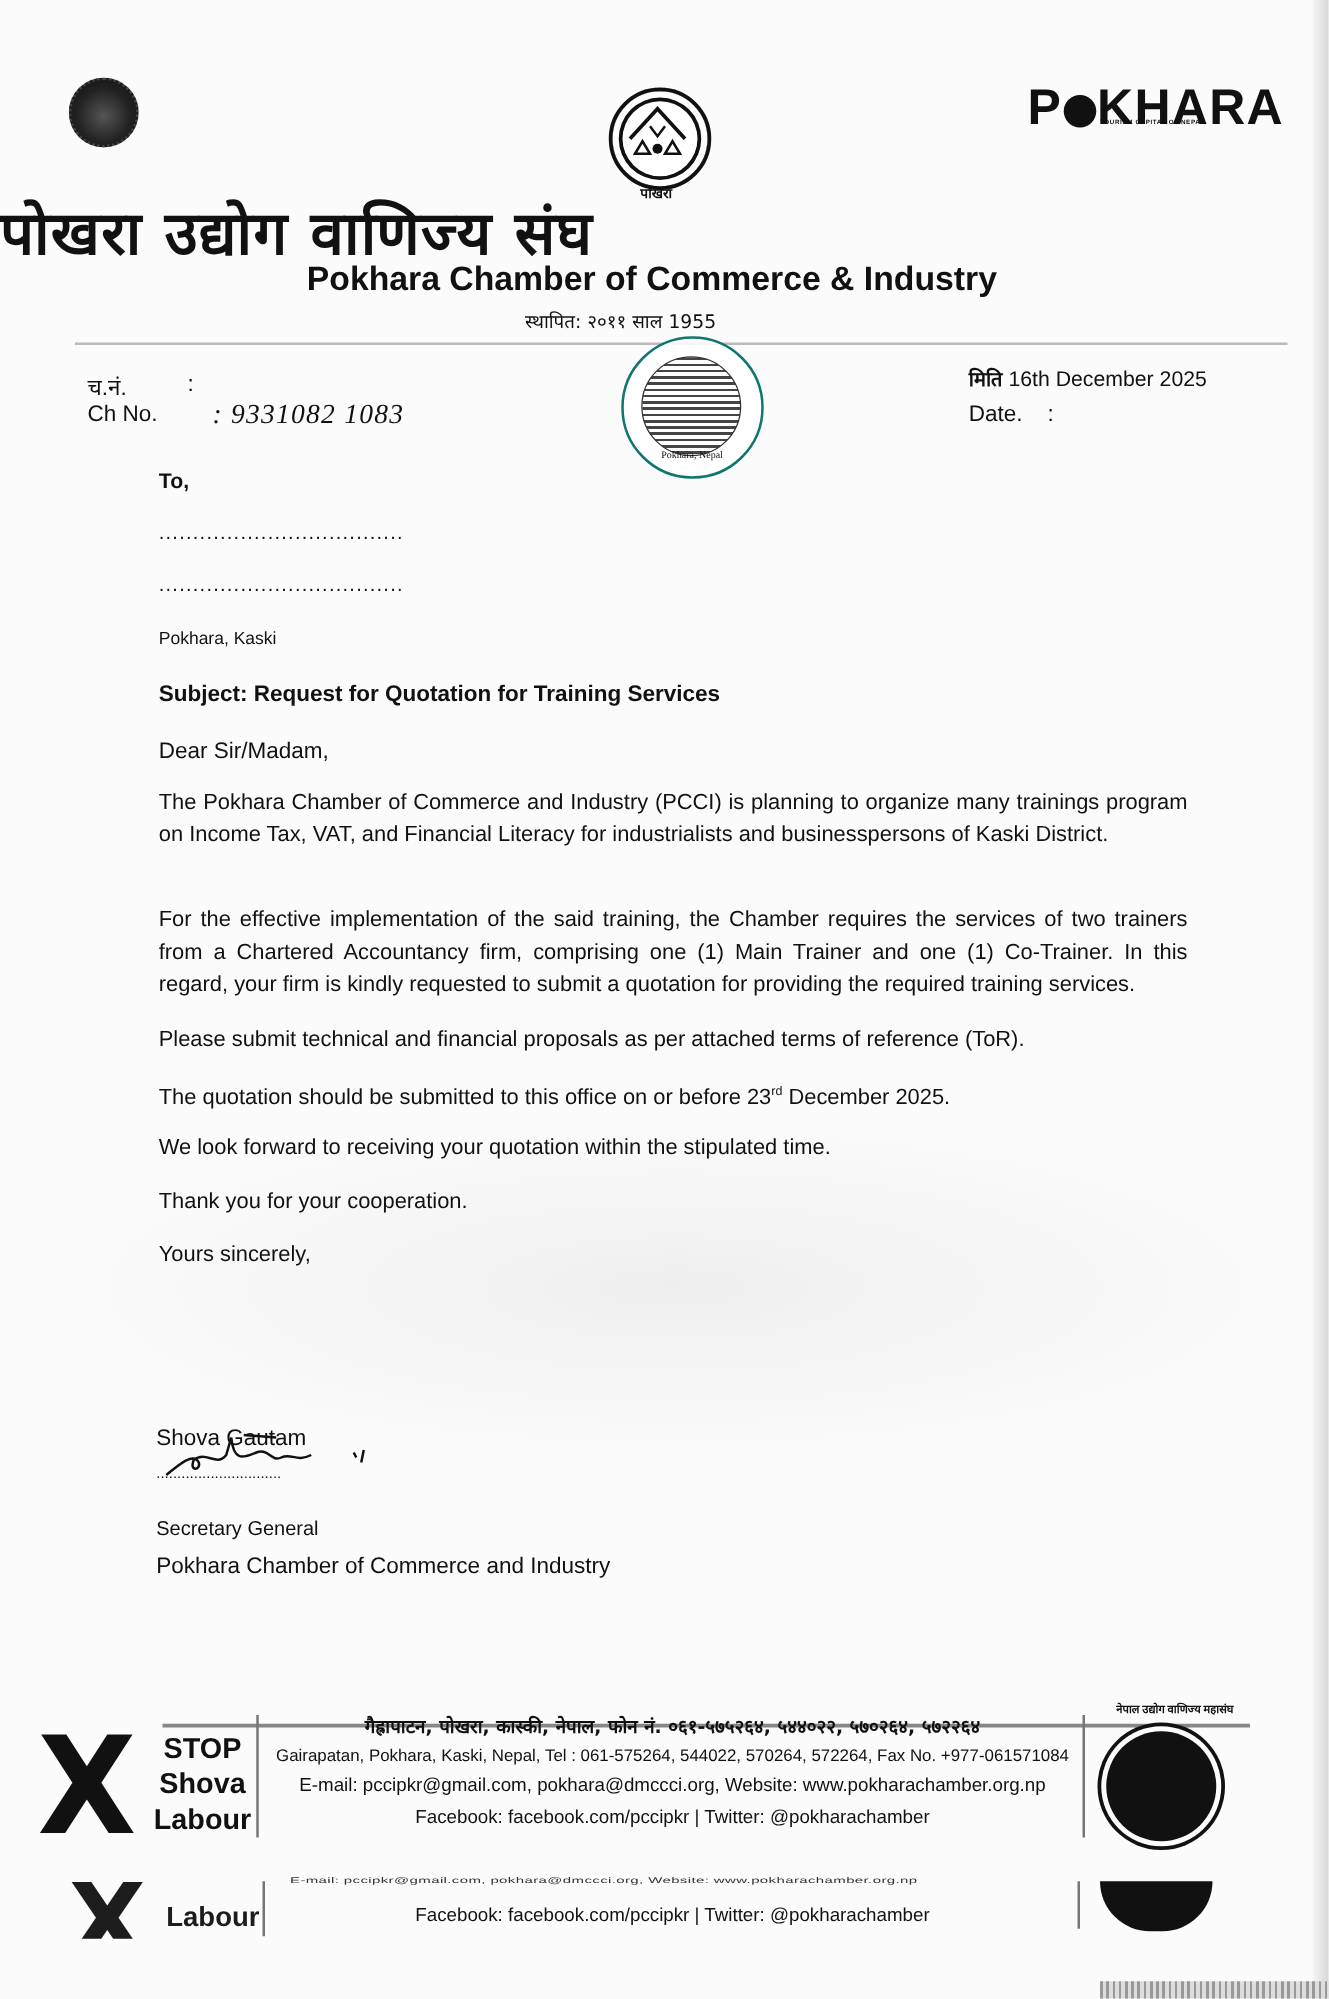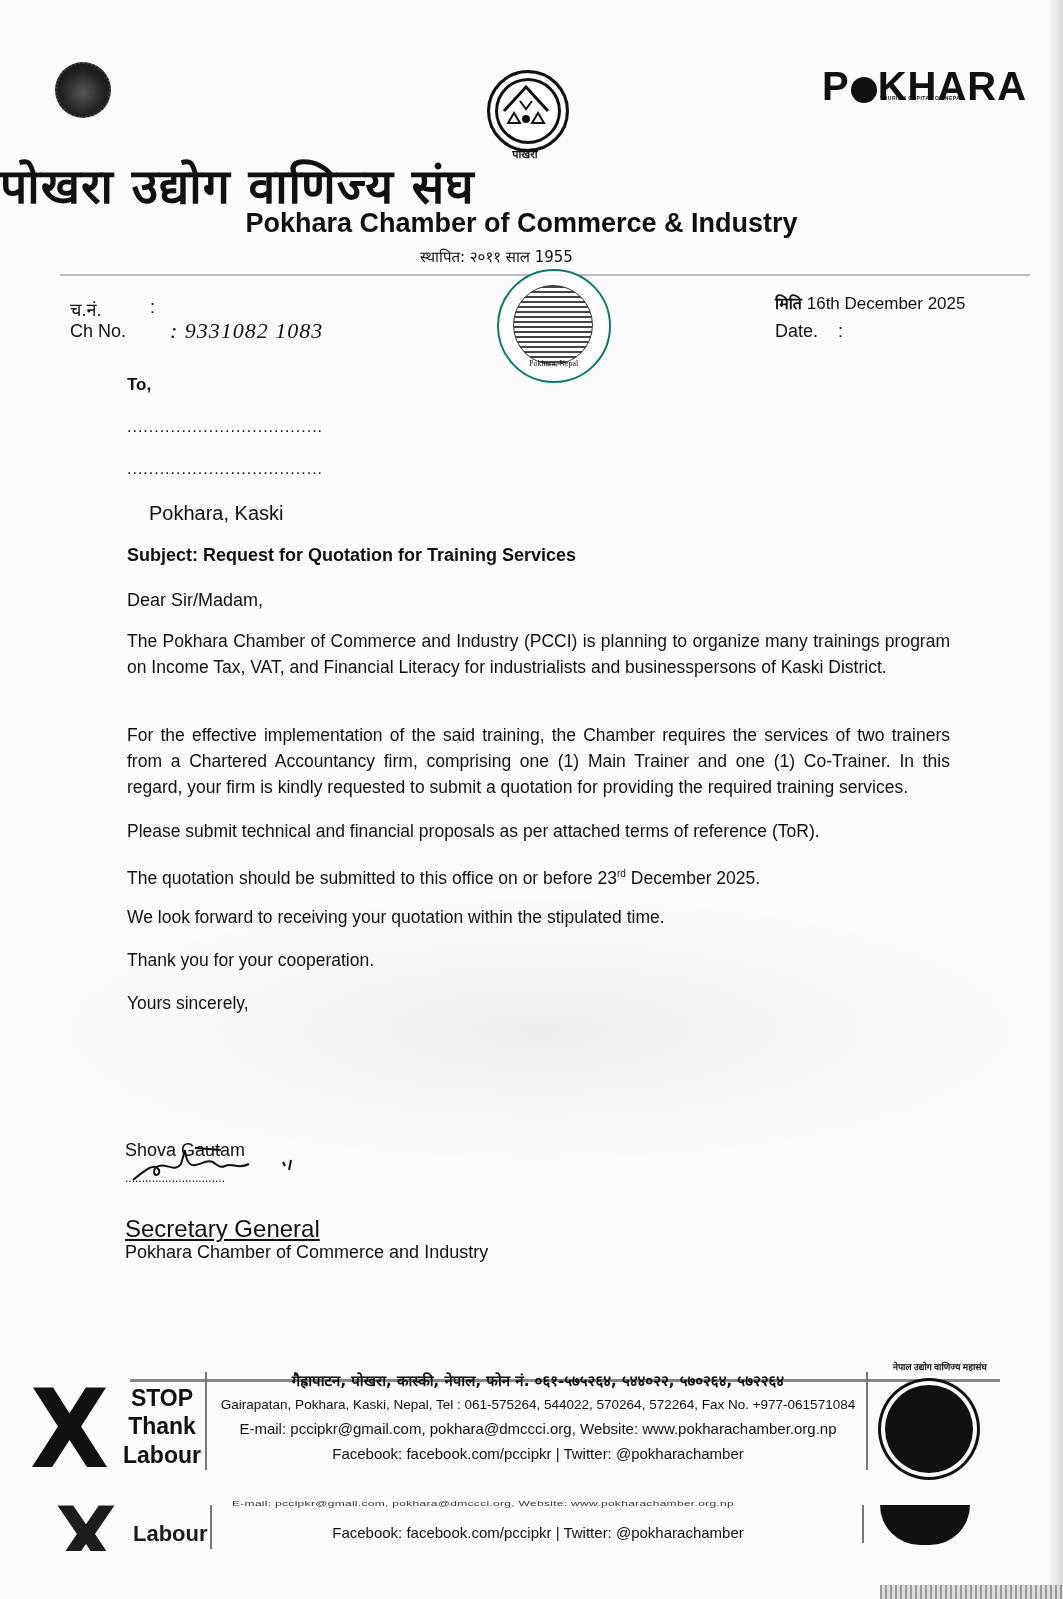--- a/index.html
+++ b/index.html
@@ -60,35 +60,35 @@
   .ch-np { left: 70px; top: 297px; }
   .ch-np-colon { left: 150px; top: 297px; }
   .ch-en { left: 70px; top: 321px; }
   .ch-val { left: 170px; top: 318px; font-size: 22px; font-family: "Liberation Serif", serif; font-style: italic; letter-spacing: 1px; }
   .date-np { left: 775px; top: 292px; font-size: 17px; }
   .date-np b { font-family: "DejaVu Sans", sans-serif; font-size: 16px; }
   .date-en { left: 775px; top: 321px; }
   .to { left: 127px; top: 375px; font-weight: bold; font-size: 17px; }
   .dots1 { left: 127px; top: 418px; font-size: 16px; letter-spacing: 1px; }
   .dots2 { left: 127px; top: 460px; font-size: 16px; letter-spacing: 1px; }
-  .addr { left: 127px; top: 502px; font-size: 20px; margin-left: 22px; }
+  .addr { left: 127px; top: 502px; font-size: 14px; }
   .subject { left: 127px; top: 545px; font-size: 18px; font-weight: bold; }
   .salutation { left: 127px; top: 590px; font-size: 18px; }
   .para { left: 127px; width: 823px; text-align: justify; font-size: 17.5px; line-height: 26px; }
   .p1 { top: 628px; }
   .p2 { top: 722px; }
   .p3 { top: 818px; }
   .p4 { top: 861px; }
   .p5 { top: 904px; }
   .p6 { top: 947px; }
   .p7 { top: 990px; }
   sup { font-size: 10px; }
   .sig-scribble { left: 125px; top: 1140px; }
   .sig-name { left: 125px; top: 1140px; font-size: 18px; }
-  .sig-title { left: 125px; top: 1215px; font-size: 24px; text-decoration: underline; }
+  .sig-title { left: 125px; top: 1215px; font-size: 16px; }
   .sig-org { left: 125px; top: 1242px; font-size: 18px; }
   .footer-rule { left: 130px; top: 1379px; width: 870px; height: 3px; background: #555; opacity: 0.7; }
   .stop-x { left: 28px; top: 1385px; font-size: 108px; font-weight: bold; line-height: 90px; font-family: "DejaVu Sans", sans-serif; transform: scaleX(0.95); }
   .stop-lbl { left: 122px; font-size: 23px; font-weight: bold; width: 80px; text-align: center; line-height: 28px; }
   .stop1 { top: 1384px; }
   .stop2 { top: 1412px; }
   .stop3 { top: 1441px; }
   .vbar { width: 2px; background: #777; }
   .vbar1 { left: 205px; top: 1372px; height: 98px; }
   .vbar2 { left: 866px; top: 1372px; height: 98px; }
@@ -186,21 +186,21 @@
     <text x="0" y="42" font-size="12" fill="#111" font-family="Liberation Sans, sans-serif">..............................</text>
   </svg>
 </div>
 <div class="abs sig-name">Shova Gautam</div>
 <div class="abs sig-title">Secretary General</div>
 <div class="abs sig-org">Pokhara Chamber of Commerce and Industry</div>
 
 <div class="abs footer-rule"></div>
 <div class="abs stop-x">X</div>
 <div class="abs stop-lbl stop1">STOP</div>
-<div class="abs stop-lbl stop2">Thank</div>
+<div class="abs stop-lbl stop2">Shova</div>
 <div class="abs stop-lbl stop3">Labour</div>
 <div class="abs vbar vbar1"></div>
 
 <div class="abs foot-line f1">गैह्रापाटन, पोखरा, कास्की, नेपाल, फोन नं. ०६१-५७५२६४, ५४४०२२, ५७०२६४, ५७२२६४</div>
 <div class="abs foot-line f2">Gairapatan, Pokhara, Kaski, Nepal, Tel : 061-575264, 544022, 570264, 572264, Fax No. +977-061571084</div>
 <div class="abs foot-line f3">E-mail: pccipkr@gmail.com, pokhara@dmccci.org, Website: www.pokharachamber.org.np</div>
 <div class="abs foot-line f4">Facebook: facebook.com/pccipkr | Twitter: @pokharachamber</div>
 
 <div class="abs vbar vbar2"></div>
 <div class="abs gear-top">नेपाल उद्योग वाणिज्य महासंघ</div>

